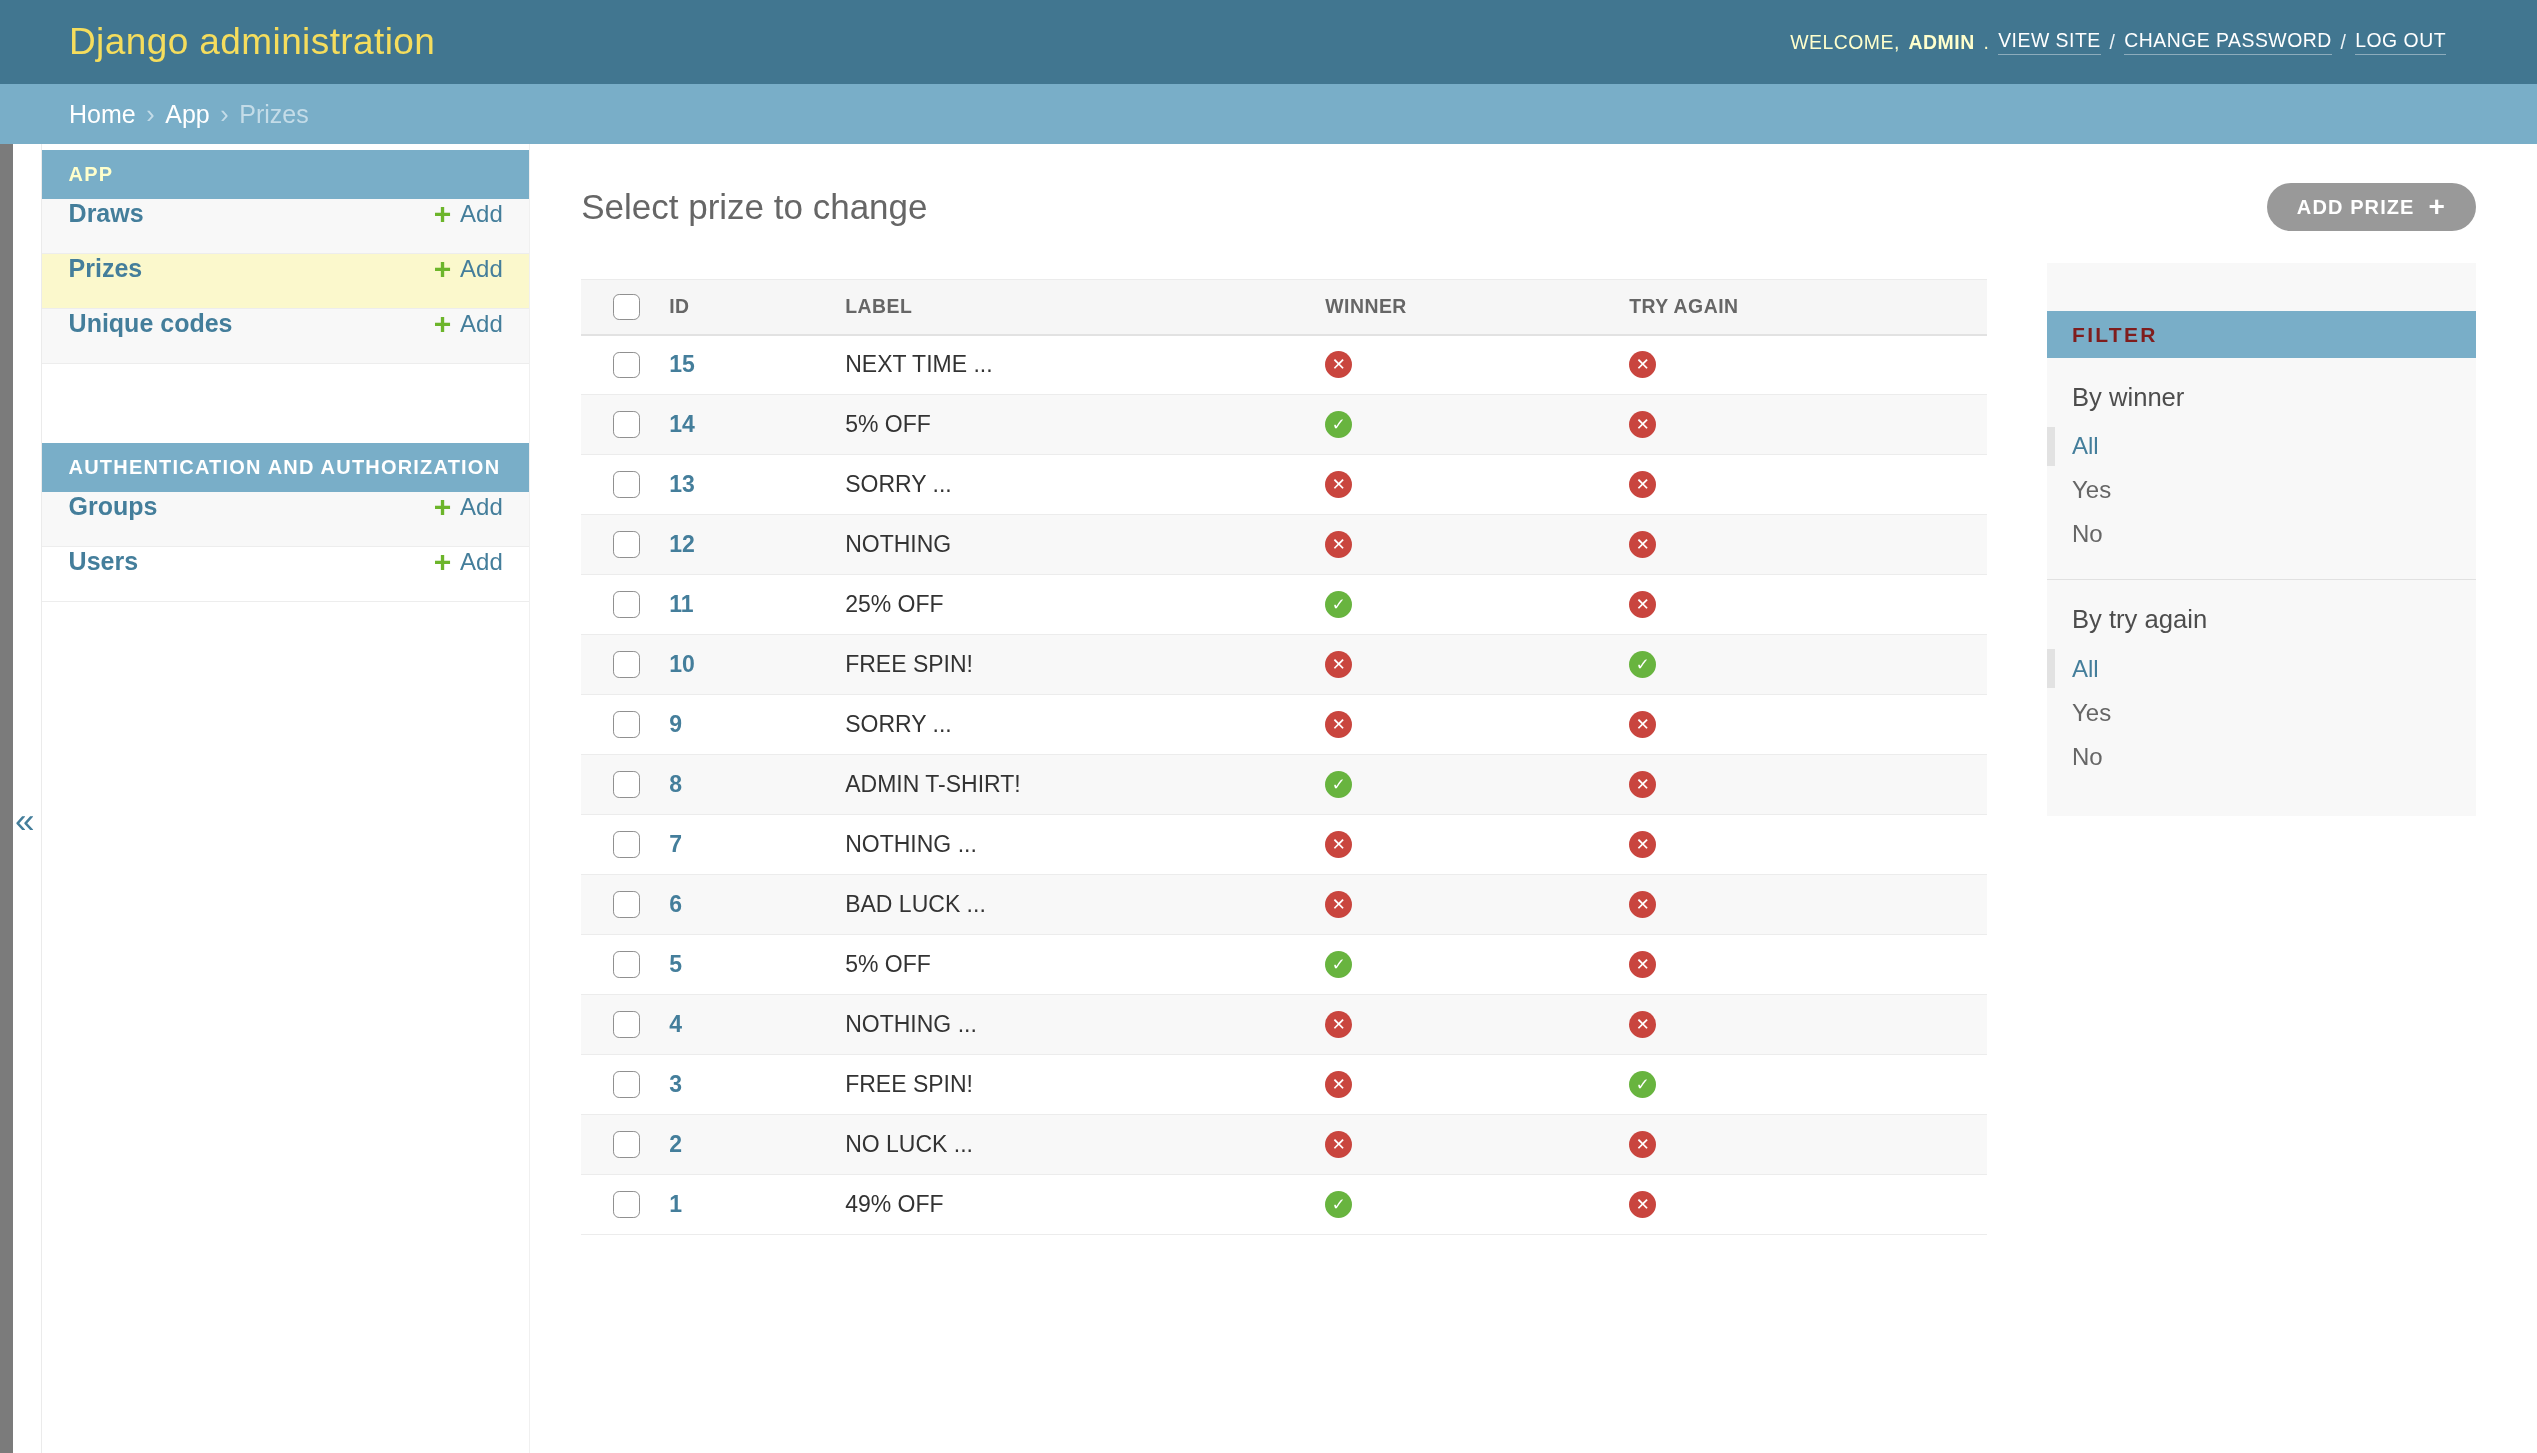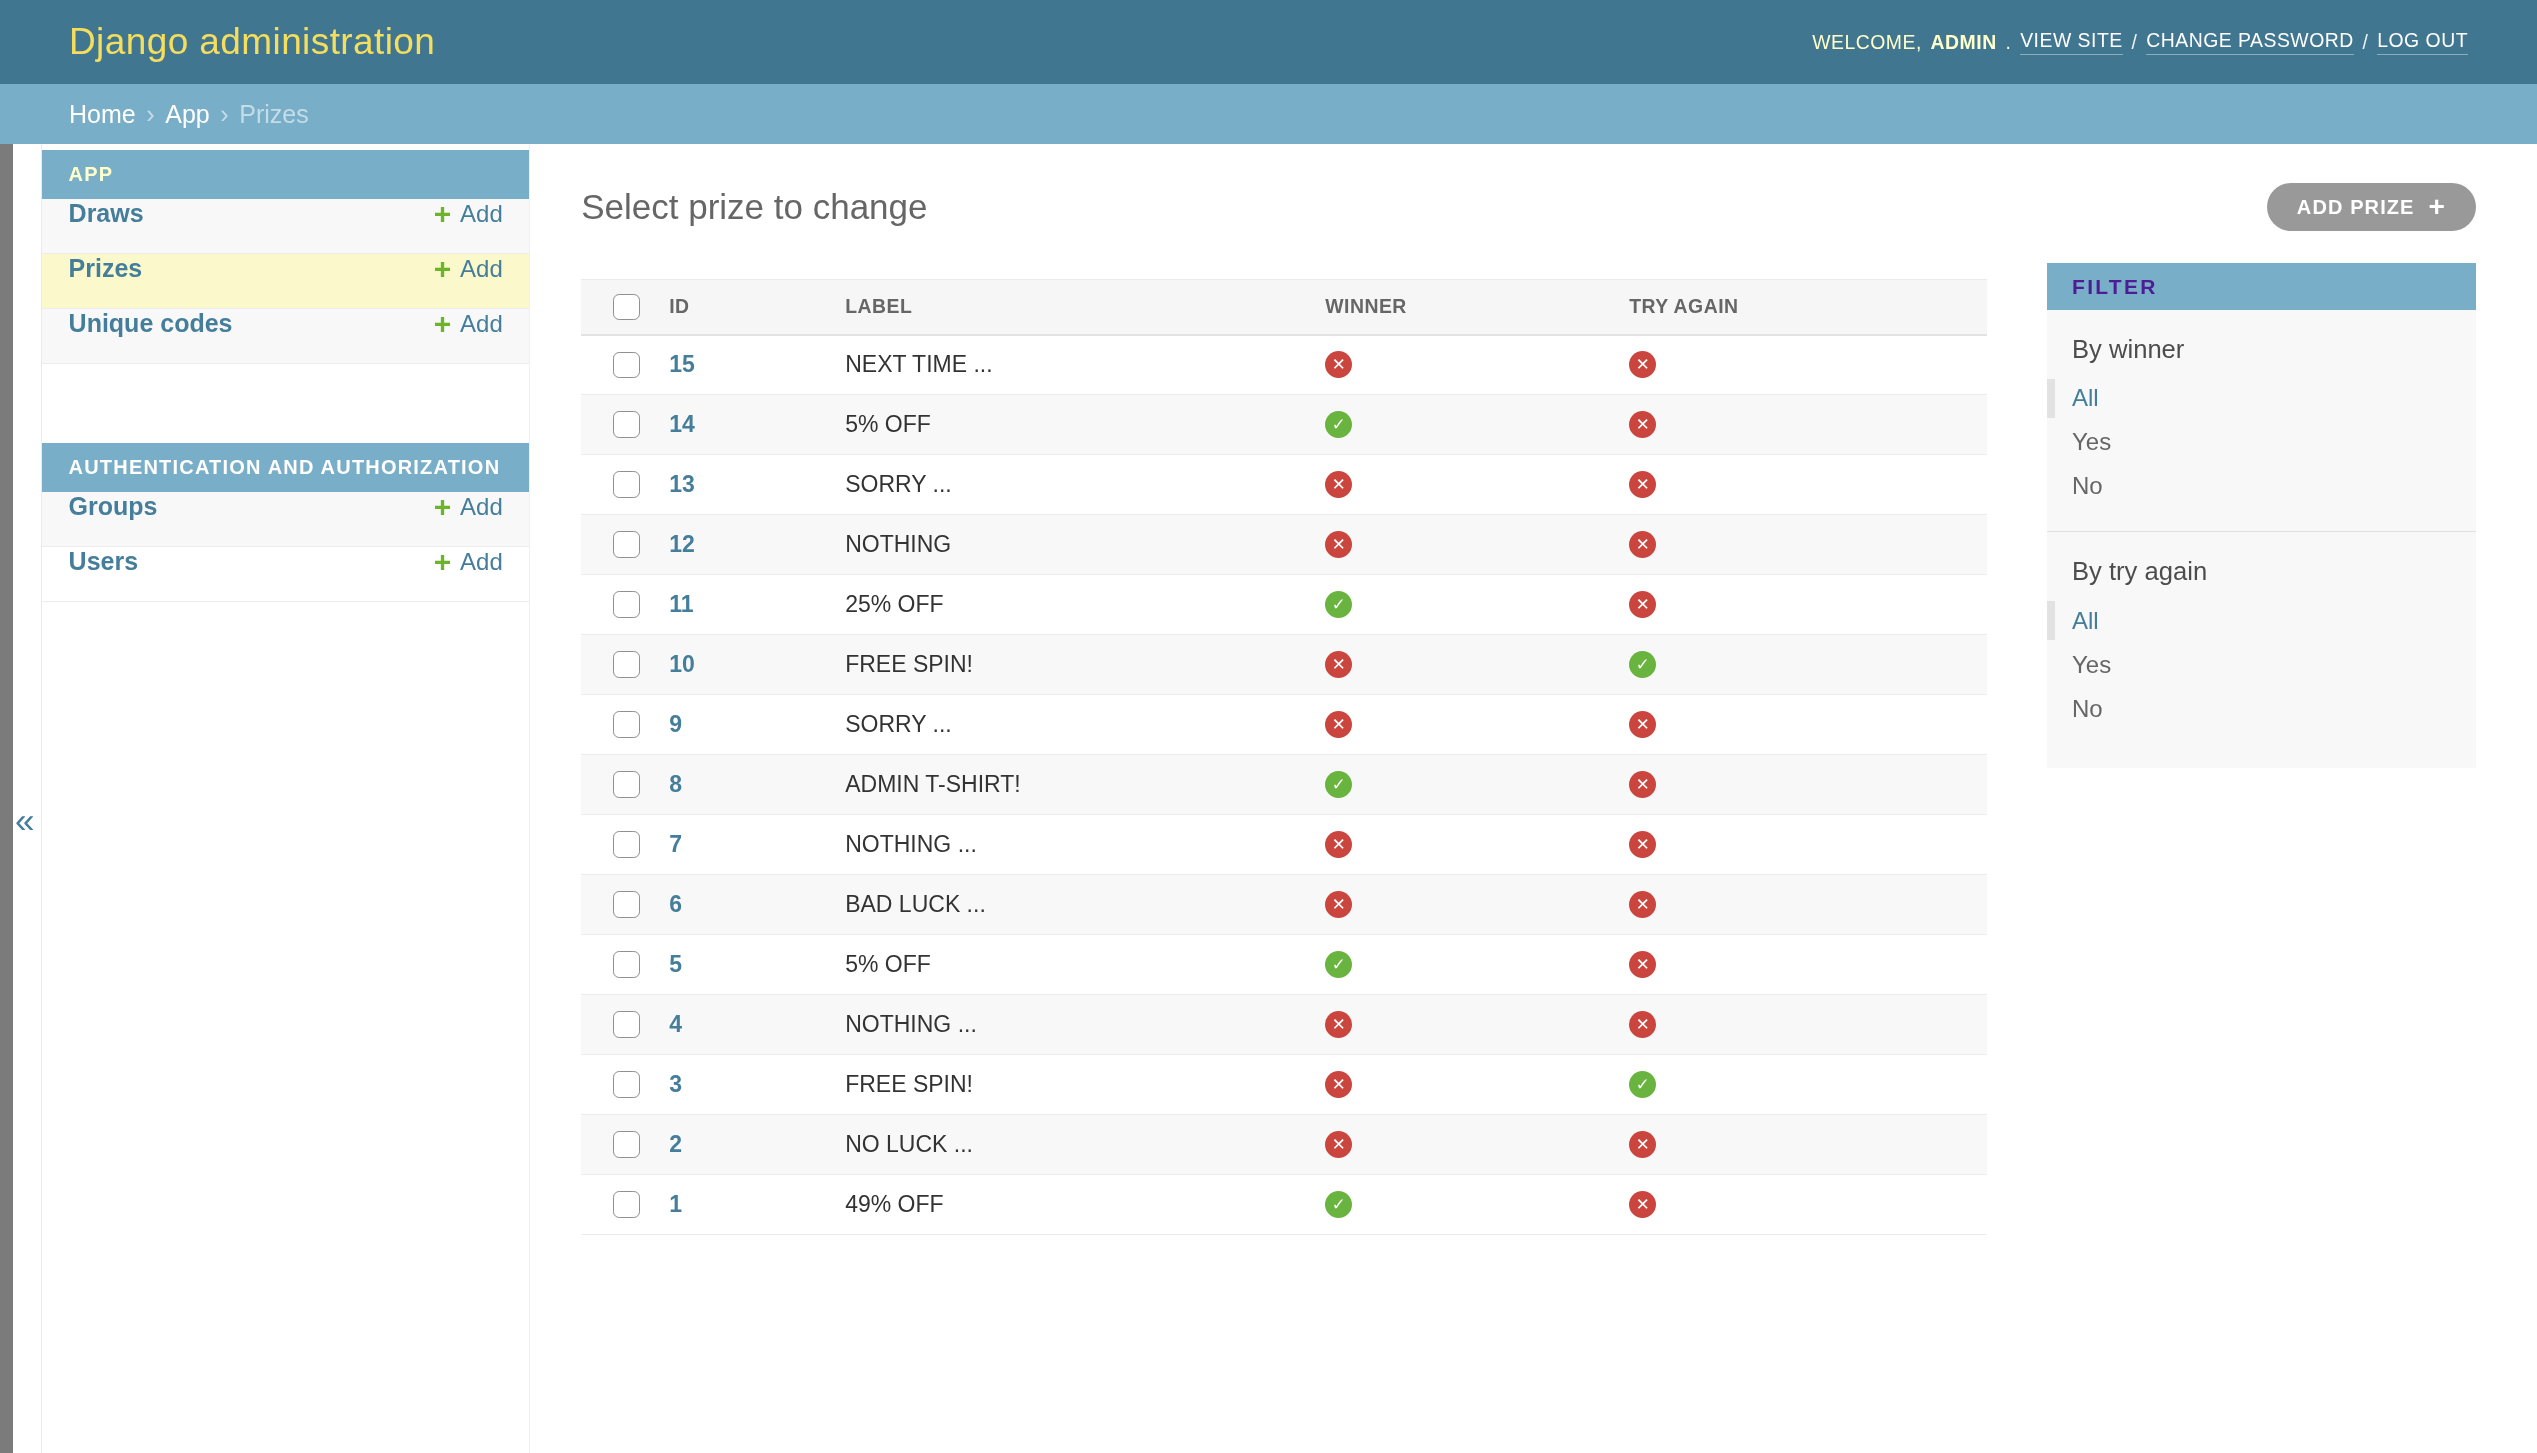--- a/index.html
+++ b/index.html
@@ -14,21 +14,21 @@
     --text-gray:#666666;
     --body-text:#333333;
   }
   *{margin:0;padding:0;box-sizing:border-box;}
   html,body{width:2538px;height:1454px;overflow:hidden;background:#fff;
     font-family:"Liberation Sans","DejaVu Sans",sans-serif;color:var(--body-text);}
   a{text-decoration:none;cursor:pointer;}
 
   
   #header{height:84px;background:var(--header-bg);display:flex;align-items:center;
-    justify-content:space-between;padding:0 70px 0 69px;}
+    justify-content:space-between;padding:0 92px 0 69px;}
   #site-name{font-size:37px;font-weight:400;color:var(--brand-yellow);letter-spacing:0.4px;}
   #user-tools{font-size:19.4px;color:var(--welcome-yellow);letter-spacing:0.5px;display:flex;align-items:center;gap:8.8px;}
   #user-tools .sep{color:#eef3f6;}
   #user-tools a{color:#fff;border-bottom:1.8px solid rgba(255,255,255,.4);padding-bottom:2.6px;}
   #user-tools b{font-weight:700;}
 
   
   .breadcrumbs{height:60px;background:var(--accent);display:flex;align-items:center;
     padding-left:69px;font-size:25px;color:#c4dce8;gap:10.6px;}
   .breadcrumbs a{color:#fff;}
@@ -100,22 +100,22 @@
     justify-content:center;color:#fff;font-size:16.7px;font-weight:700;}
   .bool-icon.yes{background:var(--yes-green);}
   .bool-icon.no{background:var(--no-red);}
   .bool-icon.yes::after{content:"\2713";}
   .bool-icon.no::after{content:"\2715";}
 
   .paginator{padding:19.4px 0 23px;font-size:23px;color:var(--text-gray);border-bottom:3.5px solid #e5e5e5;}
 
   
   .filter-panel{width:429px;flex:0 0 auto;background:#f8f8f8;padding-bottom:37px;}
-  .filter-title{background:var(--accent);color:#4c1d95;font-size:21px;font-weight:700;
-    letter-spacing:2.3px;padding:11.5px 25px;text-transform:uppercase;}
+  .filter-title{background:var(--accent);color:#7f1d1d;font-size:21px;font-weight:700;
+    letter-spacing:2.3px;padding:11.5px 25px;text-transform:uppercase;margin-top:48px;}
   .filter-group h3{font-size:25.6px;font-weight:400;color:#4d4d4d;margin:25px 25px 12.3px;}
   .filter-option{position:relative;padding:8px 25px;font-size:24px;color:var(--text-gray);}
   .filter-option a{color:var(--text-gray);}
   .filter-option.selected a{color:var(--link-blue);}
   .filter-option.selected::before{content:"";position:absolute;left:0;top:2.6px;bottom:2.6px;width:8px;background:#e2e2e2;}
   .filter-divider{border:none;border-top:1.8px solid #e1e1e1;margin:23px 0 0;}
 </style>
 </head>
 <body>
 

